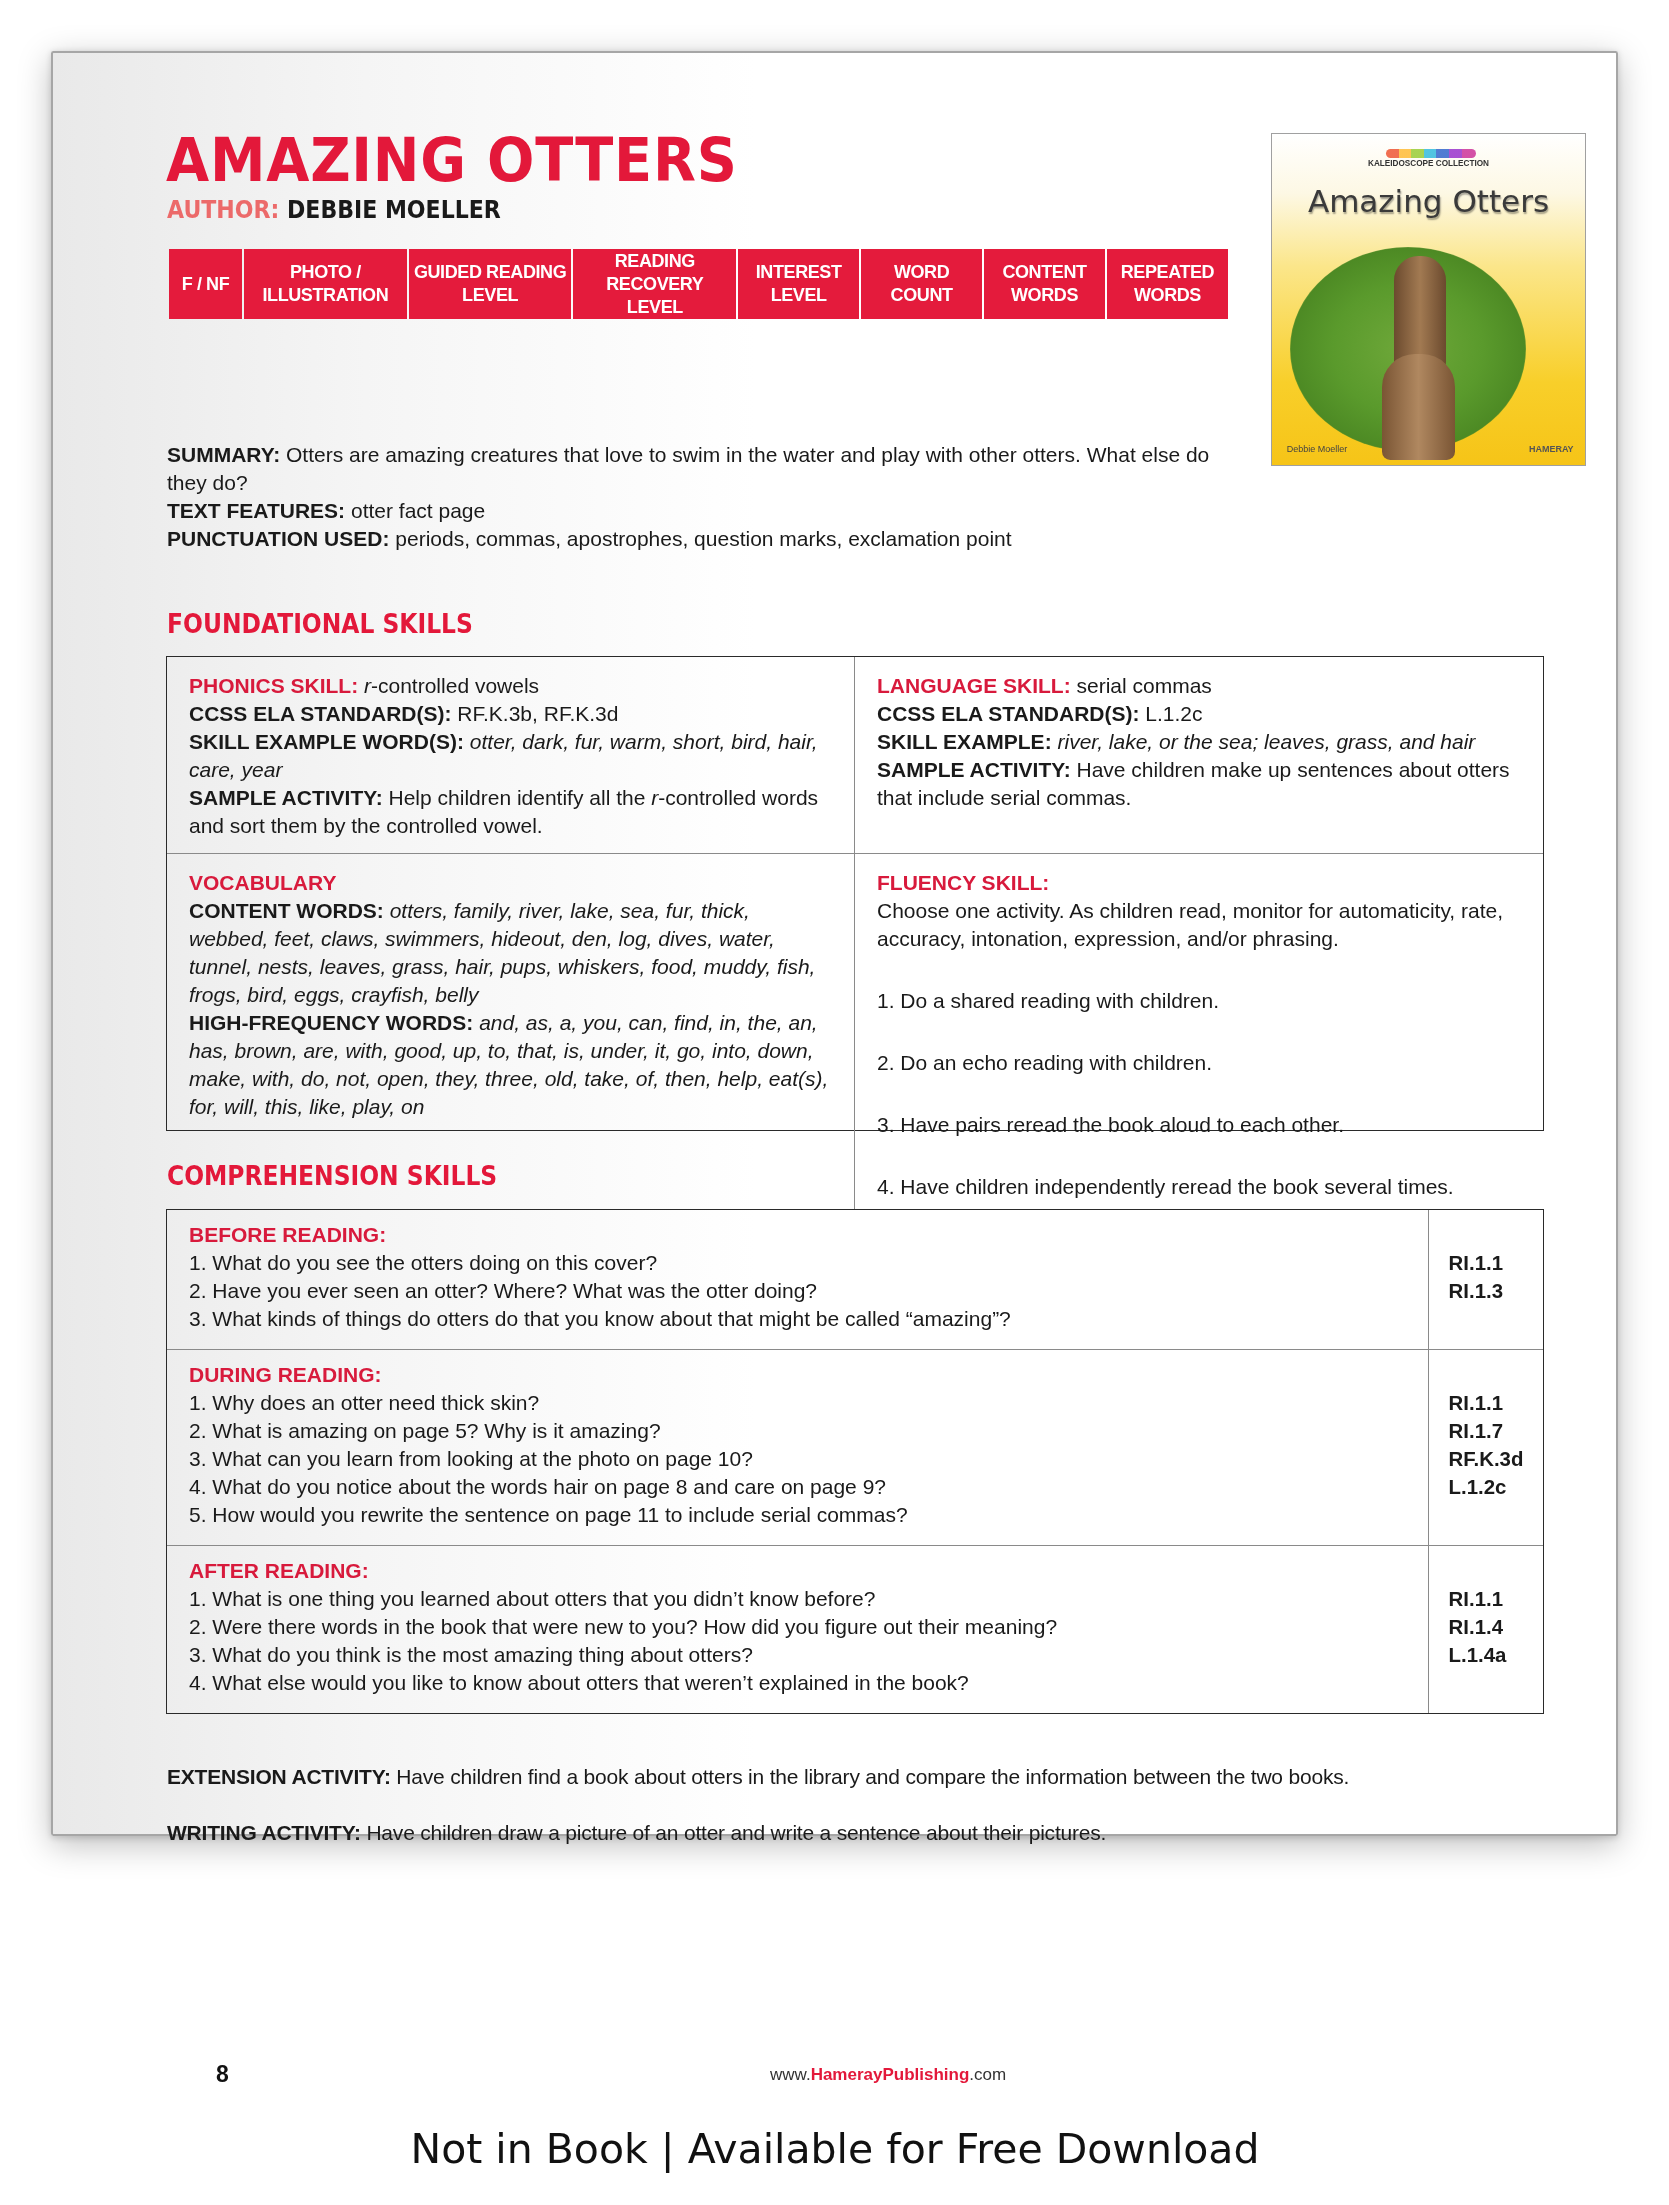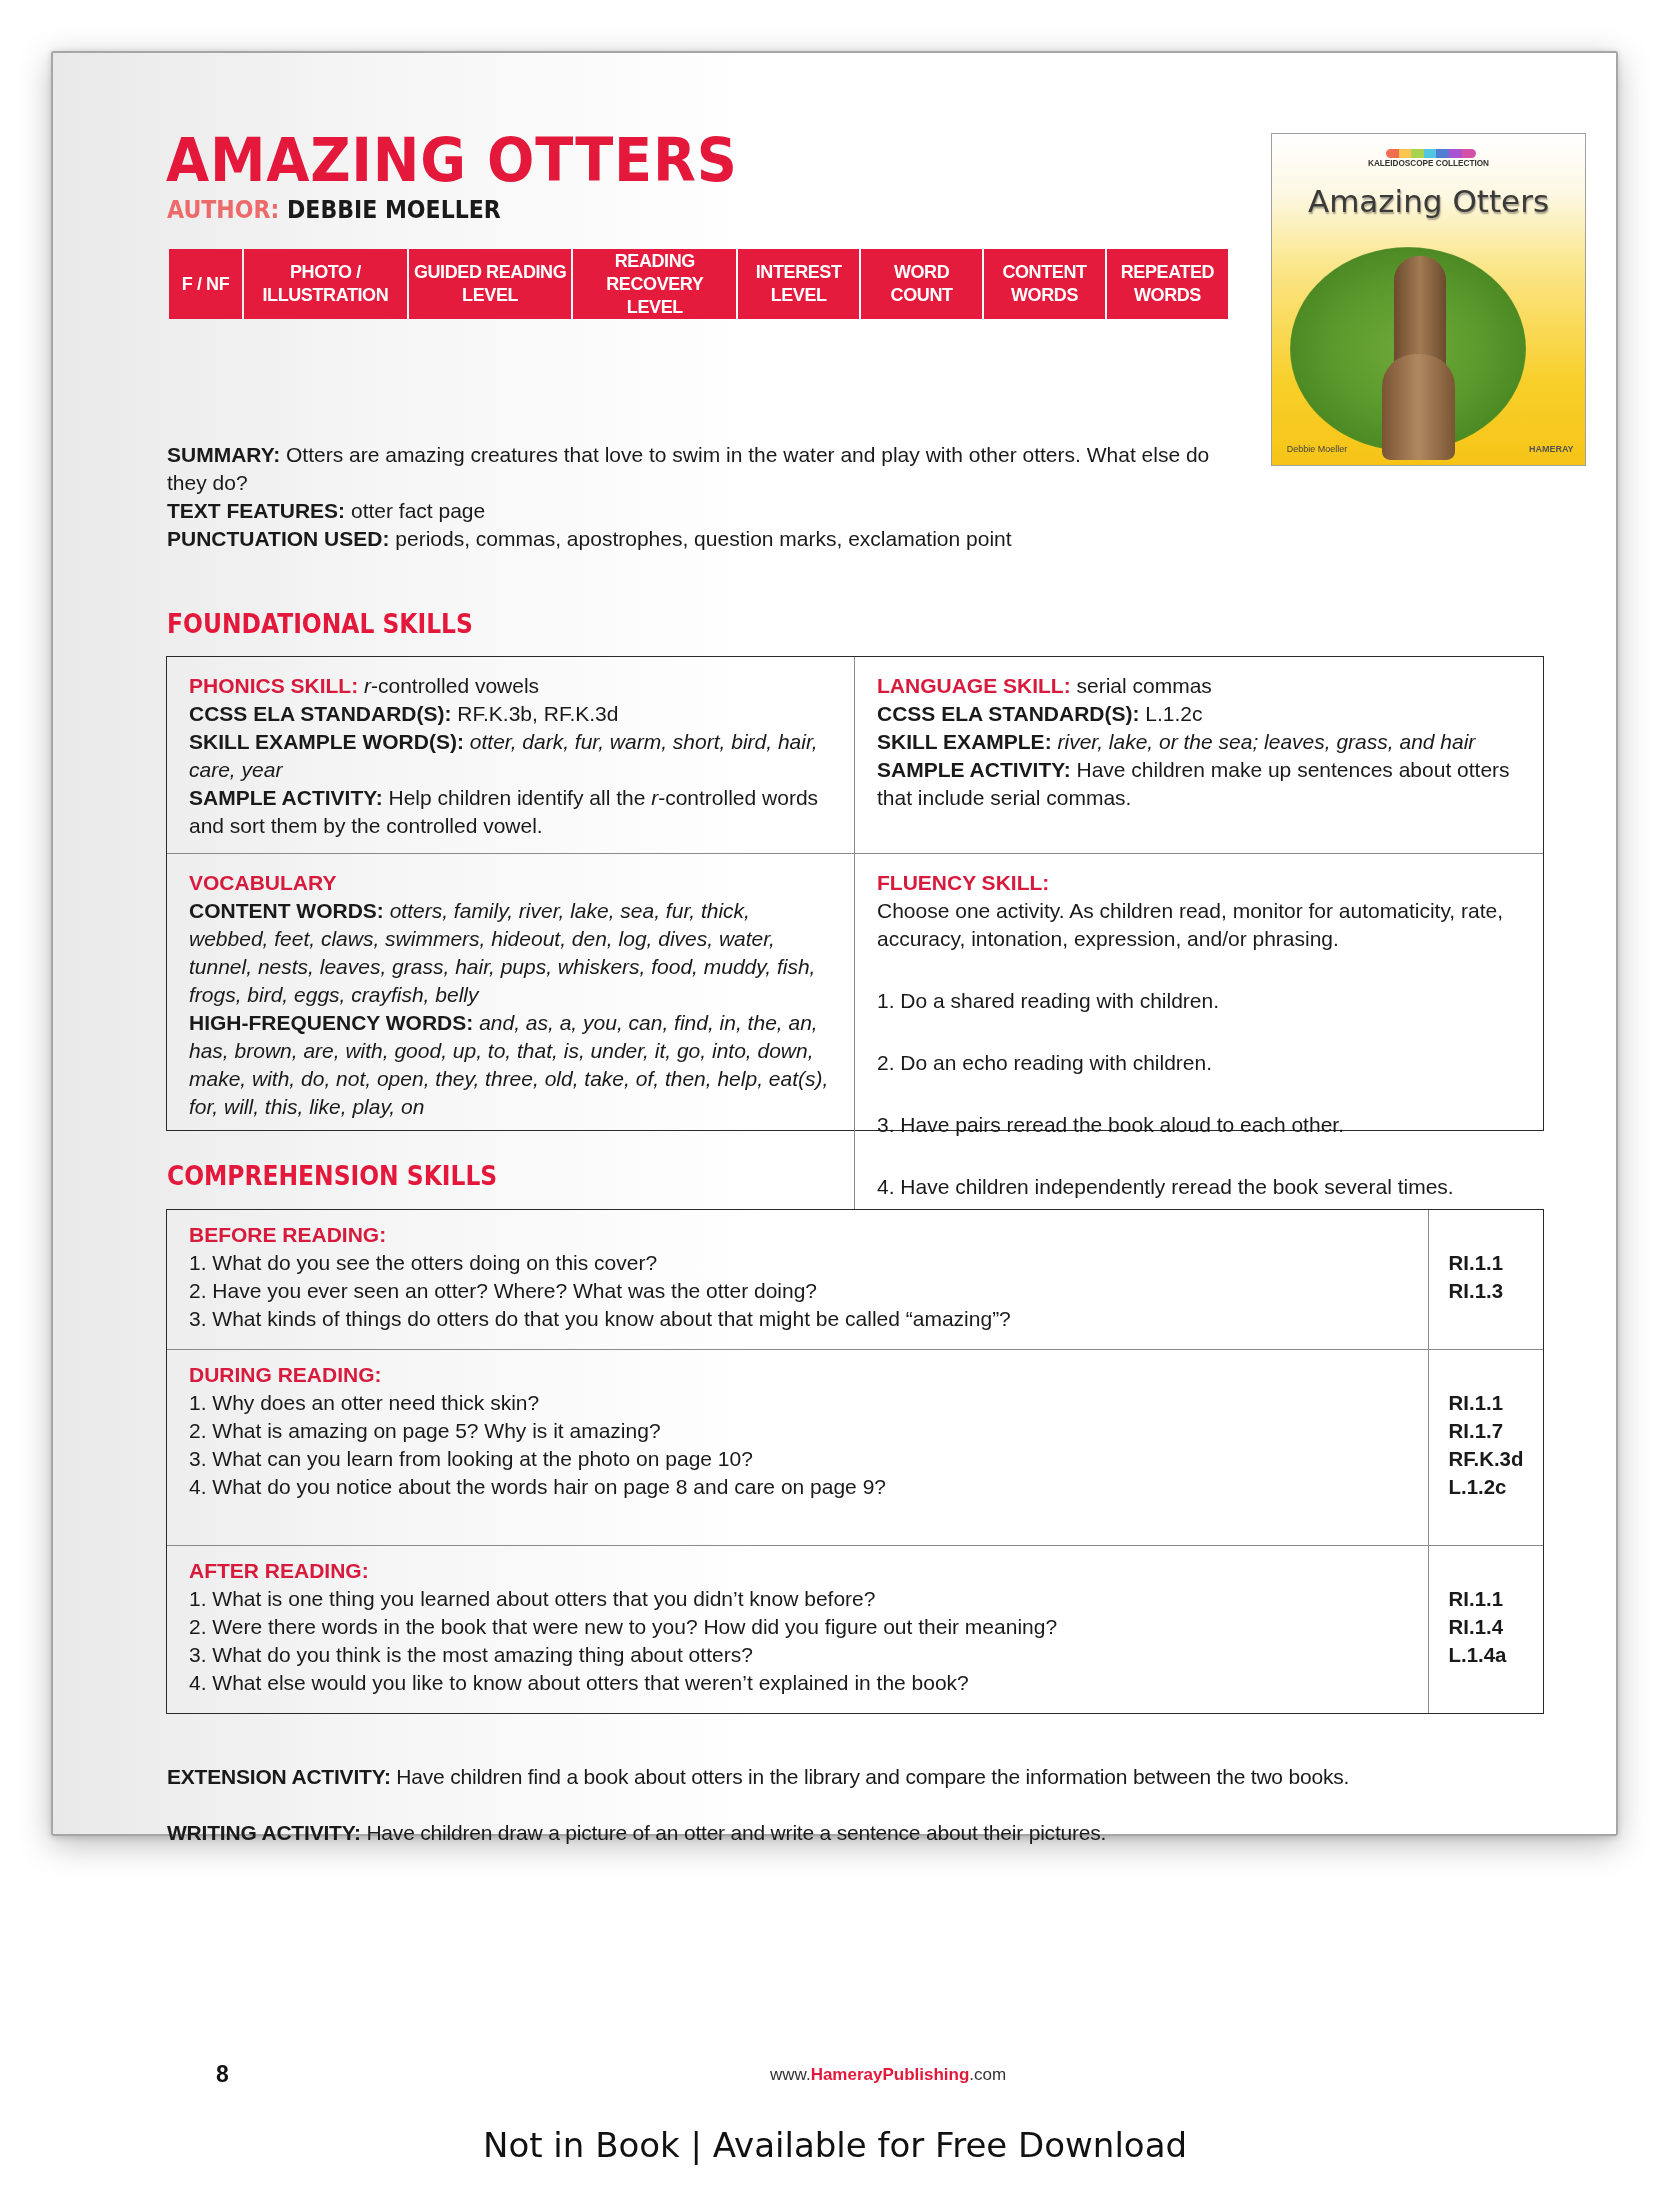--- a/index.html
+++ b/index.html
@@ -90,21 +90,21 @@
   .ccell.std { border-left: 1.6px solid #8a8a8a; padding: 39px 0 0 19.6px; font-weight: bold; font-size: 20.4px; line-height: 28px; }
   .ccell.b { border-bottom: 1.6px solid #8a8a8a; }
   .ccell.std.mid { padding-top: 39px; }
 
   .activity { left: 114px; font-size: 21px; line-height: 28px; width: 1402px; letter-spacing: -0.2px; }
 
   .page-num { left: 163px; top: 2008px; font-size: 23px; font-weight: bold; color: #111; }
   .site { left: 717px; top: 2012px; font-size: 17px; color: #333; }
   .site .brand { color: #e3183a; font-weight: bold; }
 
-  .banner { left: 0; right: 0; top: 2125px; text-align: center; font-family: "DejaVu Sans", sans-serif; font-size: 34px; color: #111; letter-spacing: 0; }
+  .banner { left: 0; right: 0; top: 2125px; text-align: center; font-family: "DejaVu Sans", sans-serif; font-size: 41px; color: #111; letter-spacing: 0; }
 </style>
 </head>
 <body>
 
 <div class="page">
 
   <div class="abs title">AMAZING OTTERS</div>
   <div class="abs author">
     <span class="lbl">AUTHOR:</span>
     <span class="val">DEBBIE MOELLER</span>
@@ -230,20 +230,21 @@
       <div>RI.1.1</div>
       <div>RI.1.3</div>
     </div>
 
     <div class="ccell b">
       <div class="red">DURING READING:</div>
       <div>1. Why does an otter need thick skin?</div>
       <div>2. What is amazing on page 5? Why is it amazing?</div>
       <div>3. What can you learn from looking at the photo on page 10?</div>
       <div>4. What do you notice about the words hair on page 8 and care on page 9?</div>
+      <div>5. How would you rewrite the sentence on page 11 to include serial commas?</div>
     </div>
     <div class="ccell std b mid">
       <div>RI.1.1</div>
       <div>RI.1.7</div>
       <div>RF.K.3d</div>
       <div>L.1.2c</div>
     </div>
 
     <div class="ccell">
       <div class="red">AFTER READING:</div>

